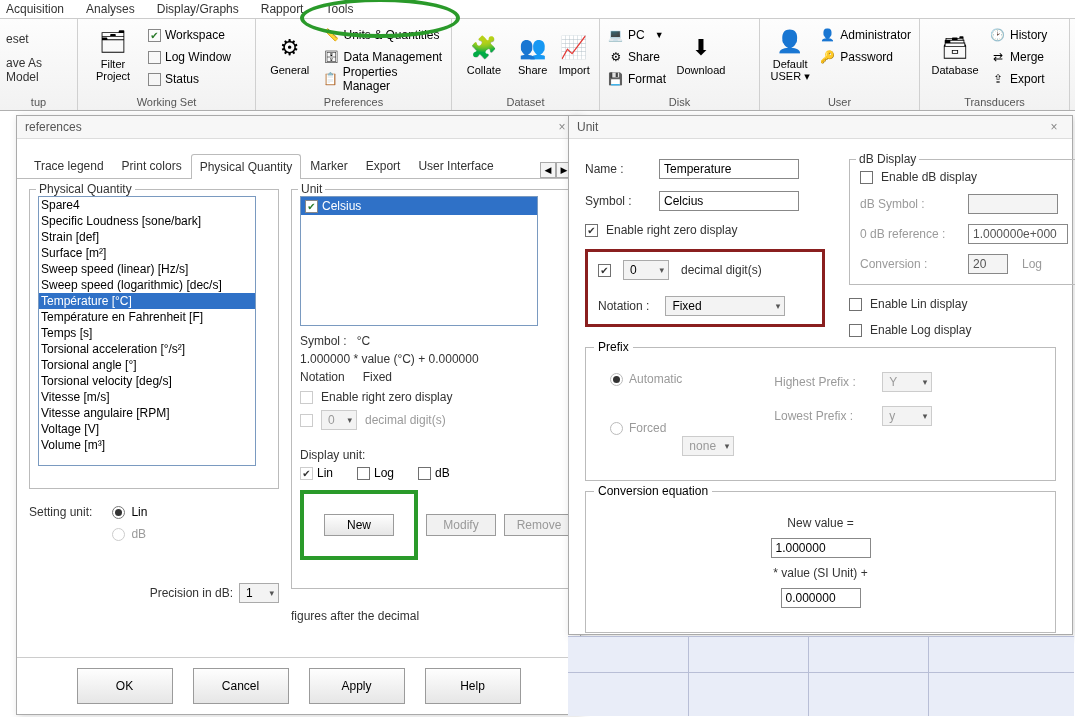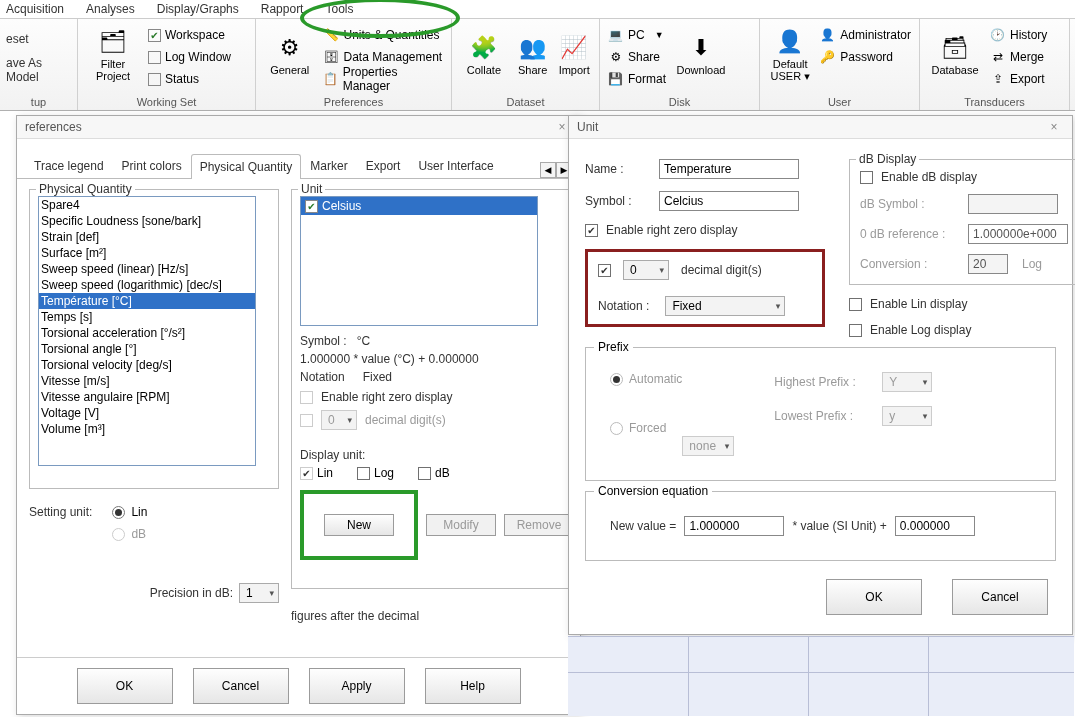--- a/index.html
+++ b/index.html
@@ -259,20 +259,21 @@
       <div class="fieldset" style="height:300px;">
         <div class="legend">Physical Quantity</div>
         <div class="listbox" id="pqlist">
             <div>Spare4</div>
             <div>Specific Loudness [sone/bark]</div>
             <div>Strain [def]</div>
             <div>Surface [m²]</div>
             <div>Sweep speed (linear) [Hz/s]</div>
             <div>Sweep speed (logarithmic) [dec/s]</div>
             <div class="sel">Température [°C]</div>
+            <div>Température en Fahrenheit [F]</div>
             <div>Temps [s]</div>
             <div>Torsional acceleration [°/s²]</div>
             <div>Torsional angle [°]</div>
             <div>Torsional velocity [deg/s]</div>
             <div>Vitesse [m/s]</div>
             <div>Vitesse angulaire [RPM]</div>
             <div>Voltage [V]</div>
             <div>Volume [m³]</div>
           </div>
       </div>
@@ -439,21 +440,21 @@
         <div class="ud-row">
             <span class="dis-text" style="width:100px;">Lowest Prefix :</span>
             <span class="select dis-text" style="width:50px;border-color:#ccc;">y</span>
           </div>
       </div>
     </div>
   </div>
 
   <div class="conv-fs" style="margin:10px 16px;">
     <div class="legend">Conversion equation</div>
-    <div class="ud-row" style="gap:8px;">
+    <div class="ud-row" style="gap:8px;flex-direction:column;">
       <span class="lbl">New value =</span>
       <input class="input" style="width: 100px;" value="1.000000">
       <span class="lbl">* value (SI Unit) +</span>
       <input class="input" style="width: 80px;" value="0.000000">
     </div>
   </div>
 
   <div style="display:flex;gap:30px;justify-content:flex-end;padding:8px 24px;">
     <span class="btn big">OK</span>
     <span class="btn big">Cancel</span>

